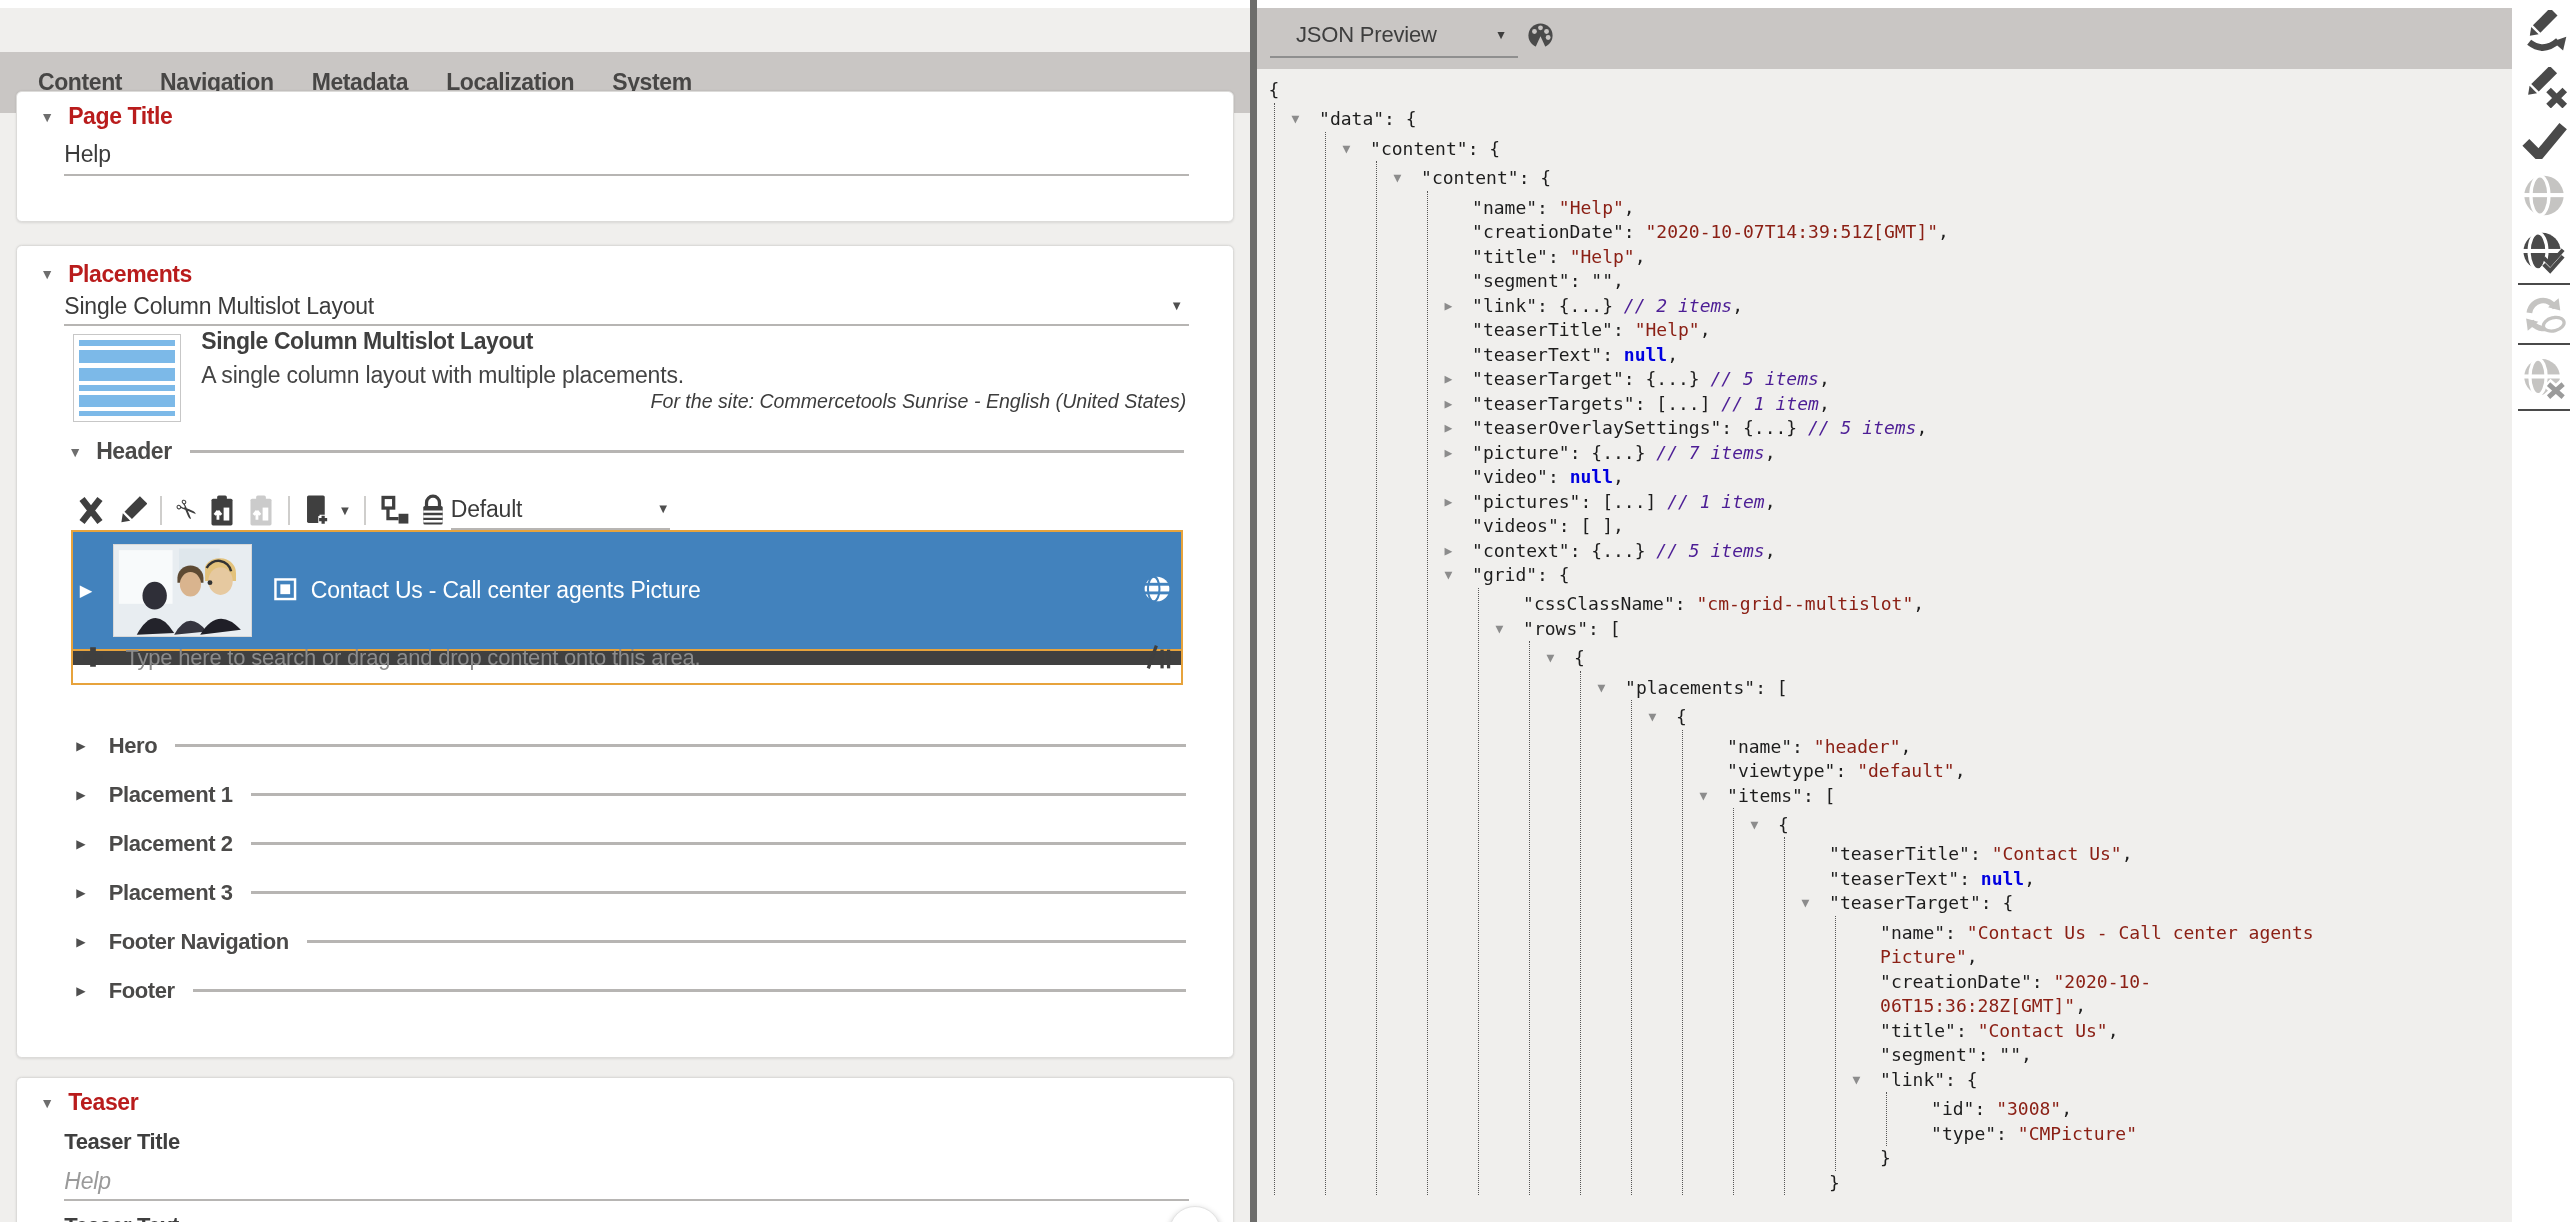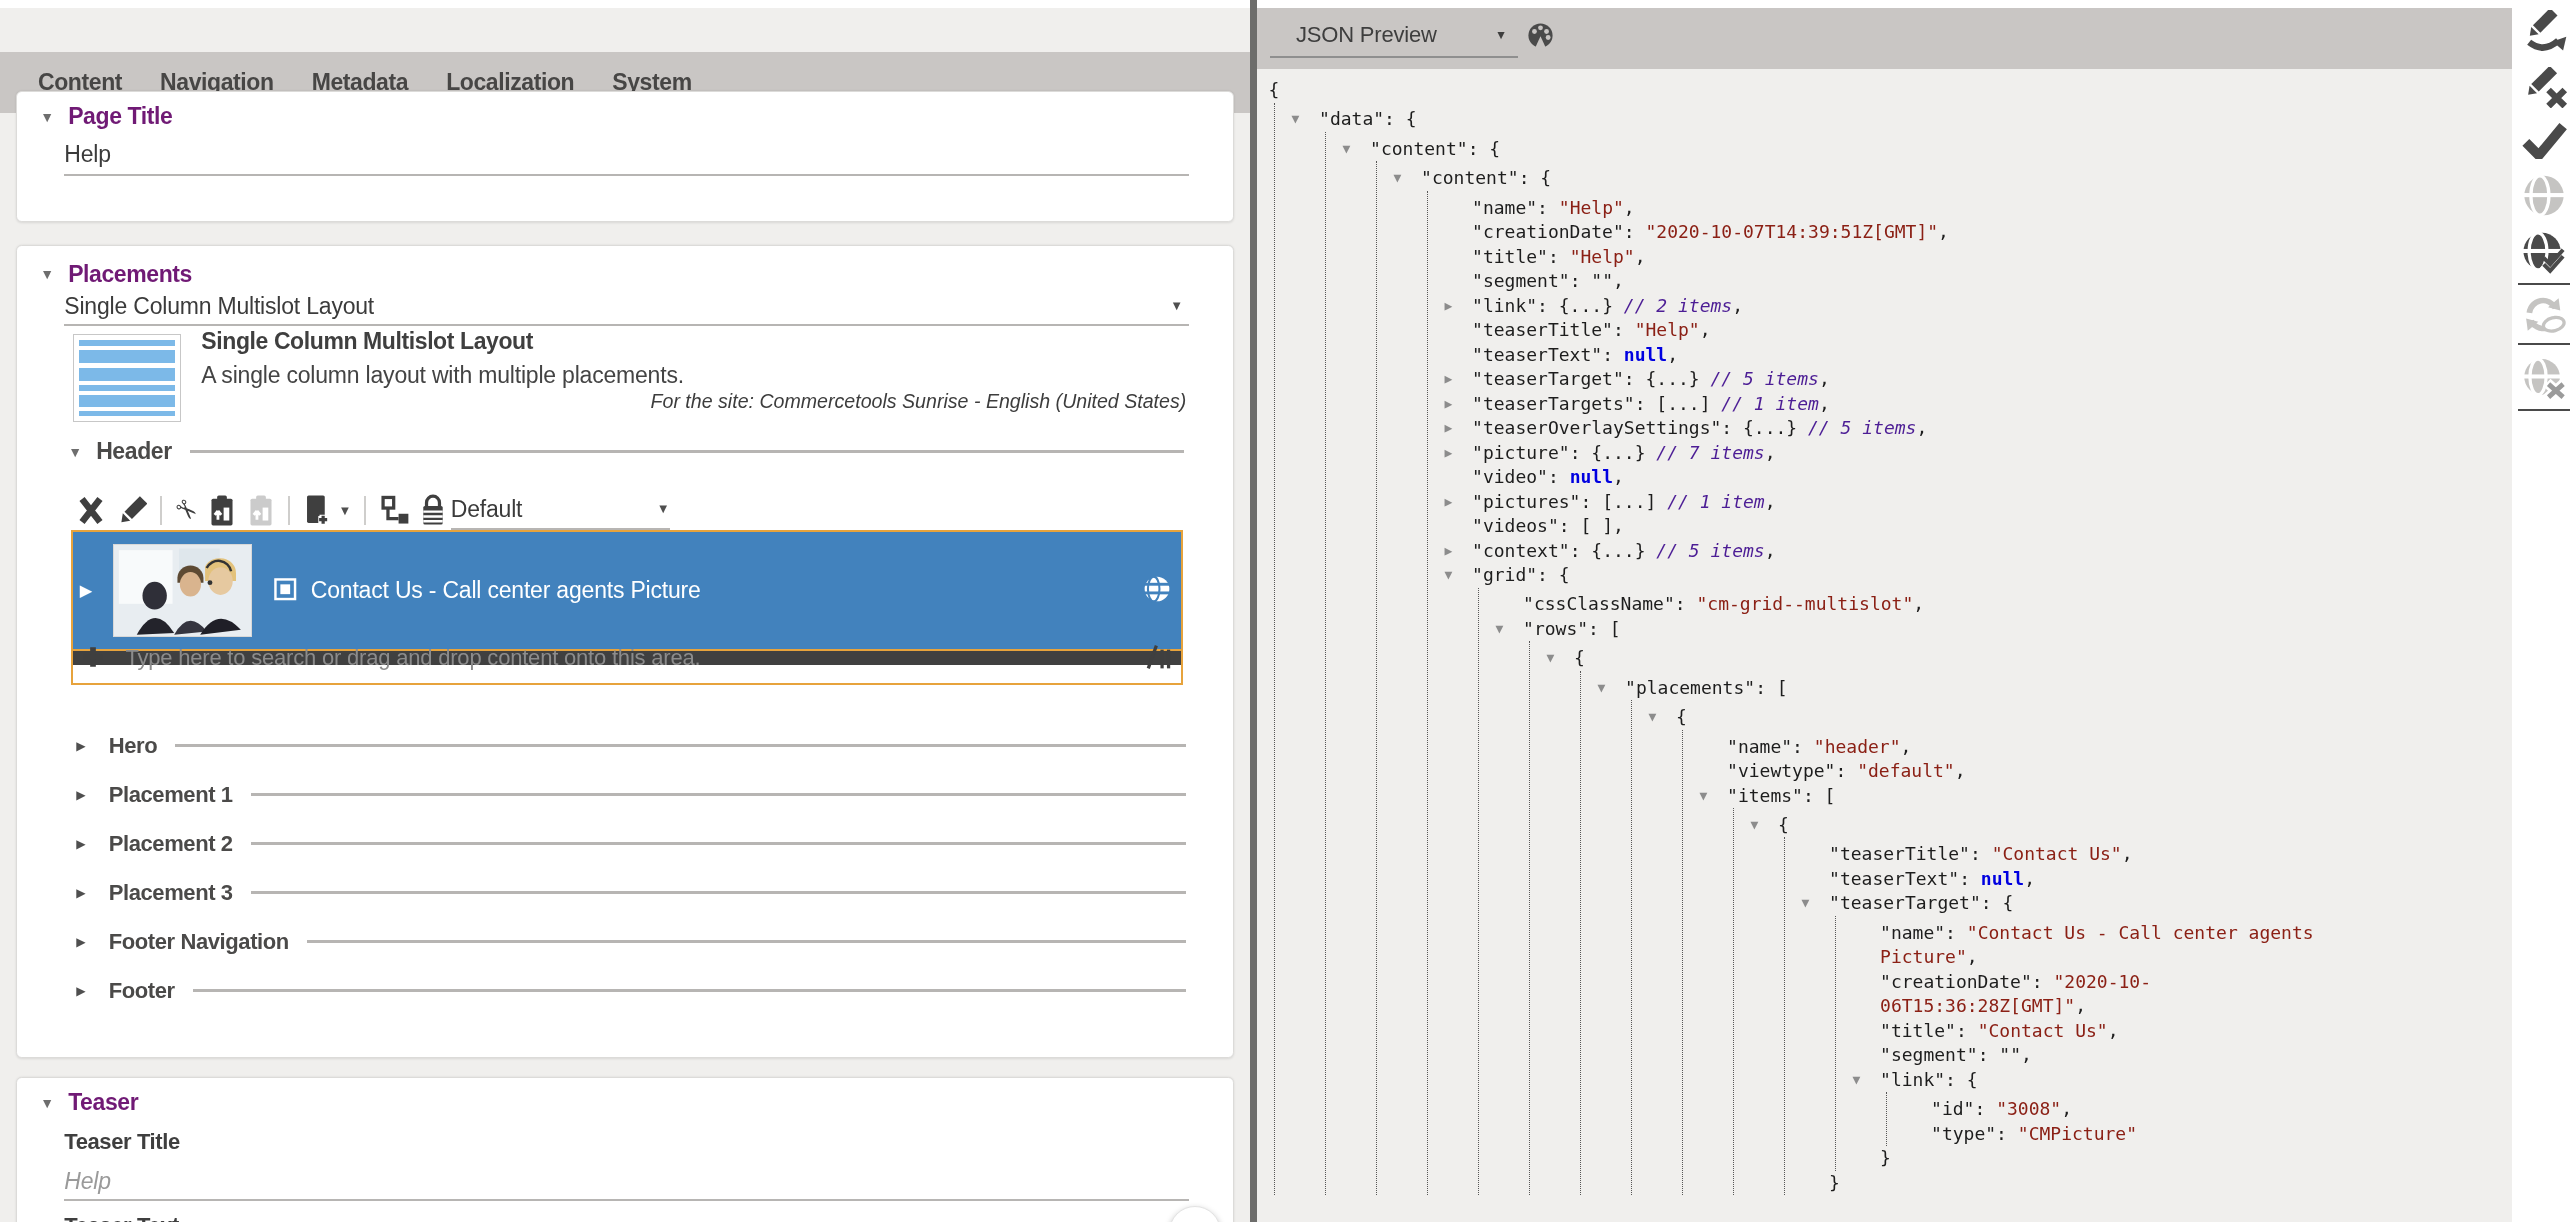--- a/index.html
+++ b/index.html
@@ -19,21 +19,21 @@
 
   .card { position:absolute; left:16.3px; width:1218px; background:#fff;
           border:0.8px solid #dcdbd9; border-radius:5.7px; box-shadow:0 0.8px 2.4px rgba(0,0,0,.10); }
   .card1 { top:91px; height:131px; }
   .card2 { top:245px; height:813px; }
   .card3 { top:1077px; height:196px; }
 
   .tri-open { font-size:14px; color:#6e6e6e; }
   .tri-closed { font-size:12.2px; color:#4f4f4f; }
   .sect-head { position:absolute; display:flex; align-items:center; gap:14px; }
-  .sect-label { font-size:23px; font-weight:700; color:#701a75; letter-spacing:-0.4px; }
+  .sect-label { font-size:23px; font-weight:700; color:#b91c1c; letter-spacing:-0.4px; }
 
   .field-value { font-size:23px; color:#3b3b3b; letter-spacing:-0.2px; }
   .underline { position:absolute; height:2.4px; background:#b7b5b3; }
   .placeholder-italic { font-style:italic; color:#9a9a9a; }
 
   .select-caret { font-size:13px; color:#4f4f4f; }
 
   
   .layout-thumb { position:absolute; left:56px; top:88px; width:108px; height:88px;
                   background:#fff; border:1.6px solid #c7c7c7; padding:4.9px; }

